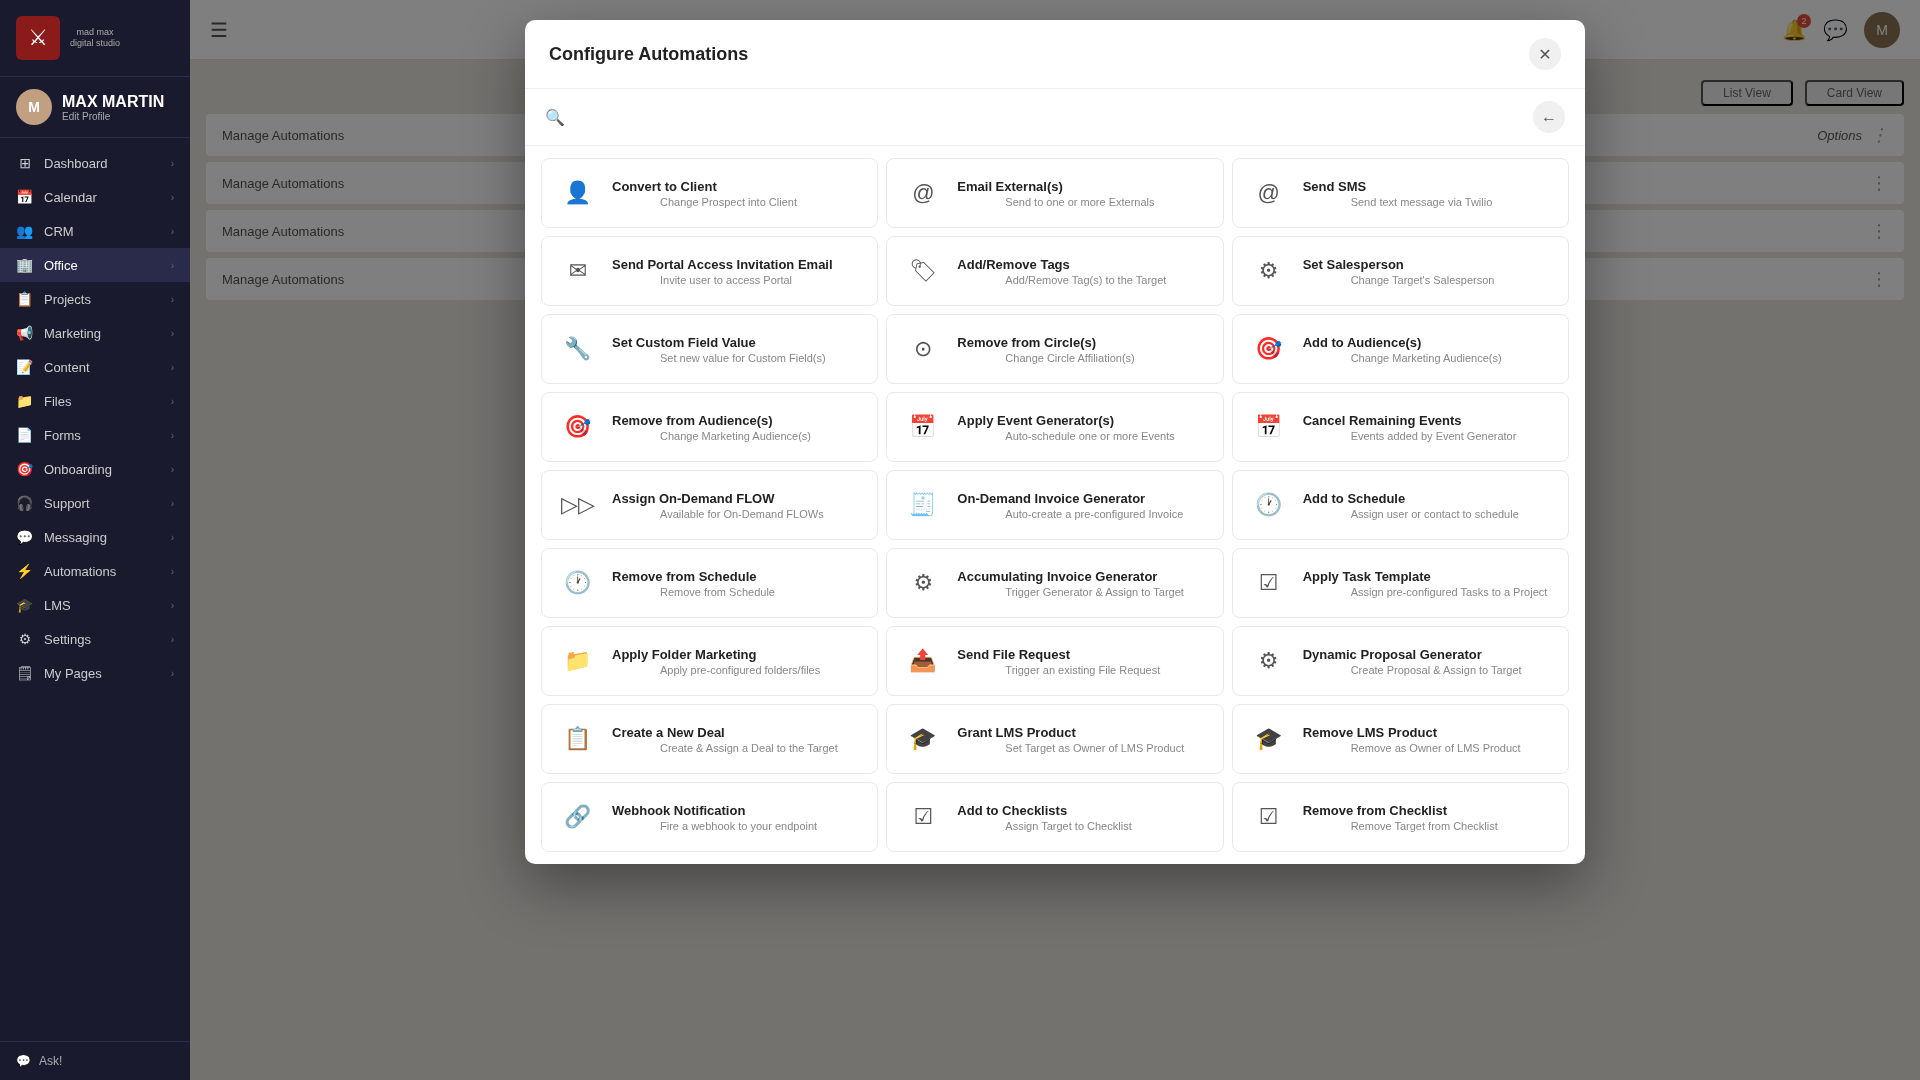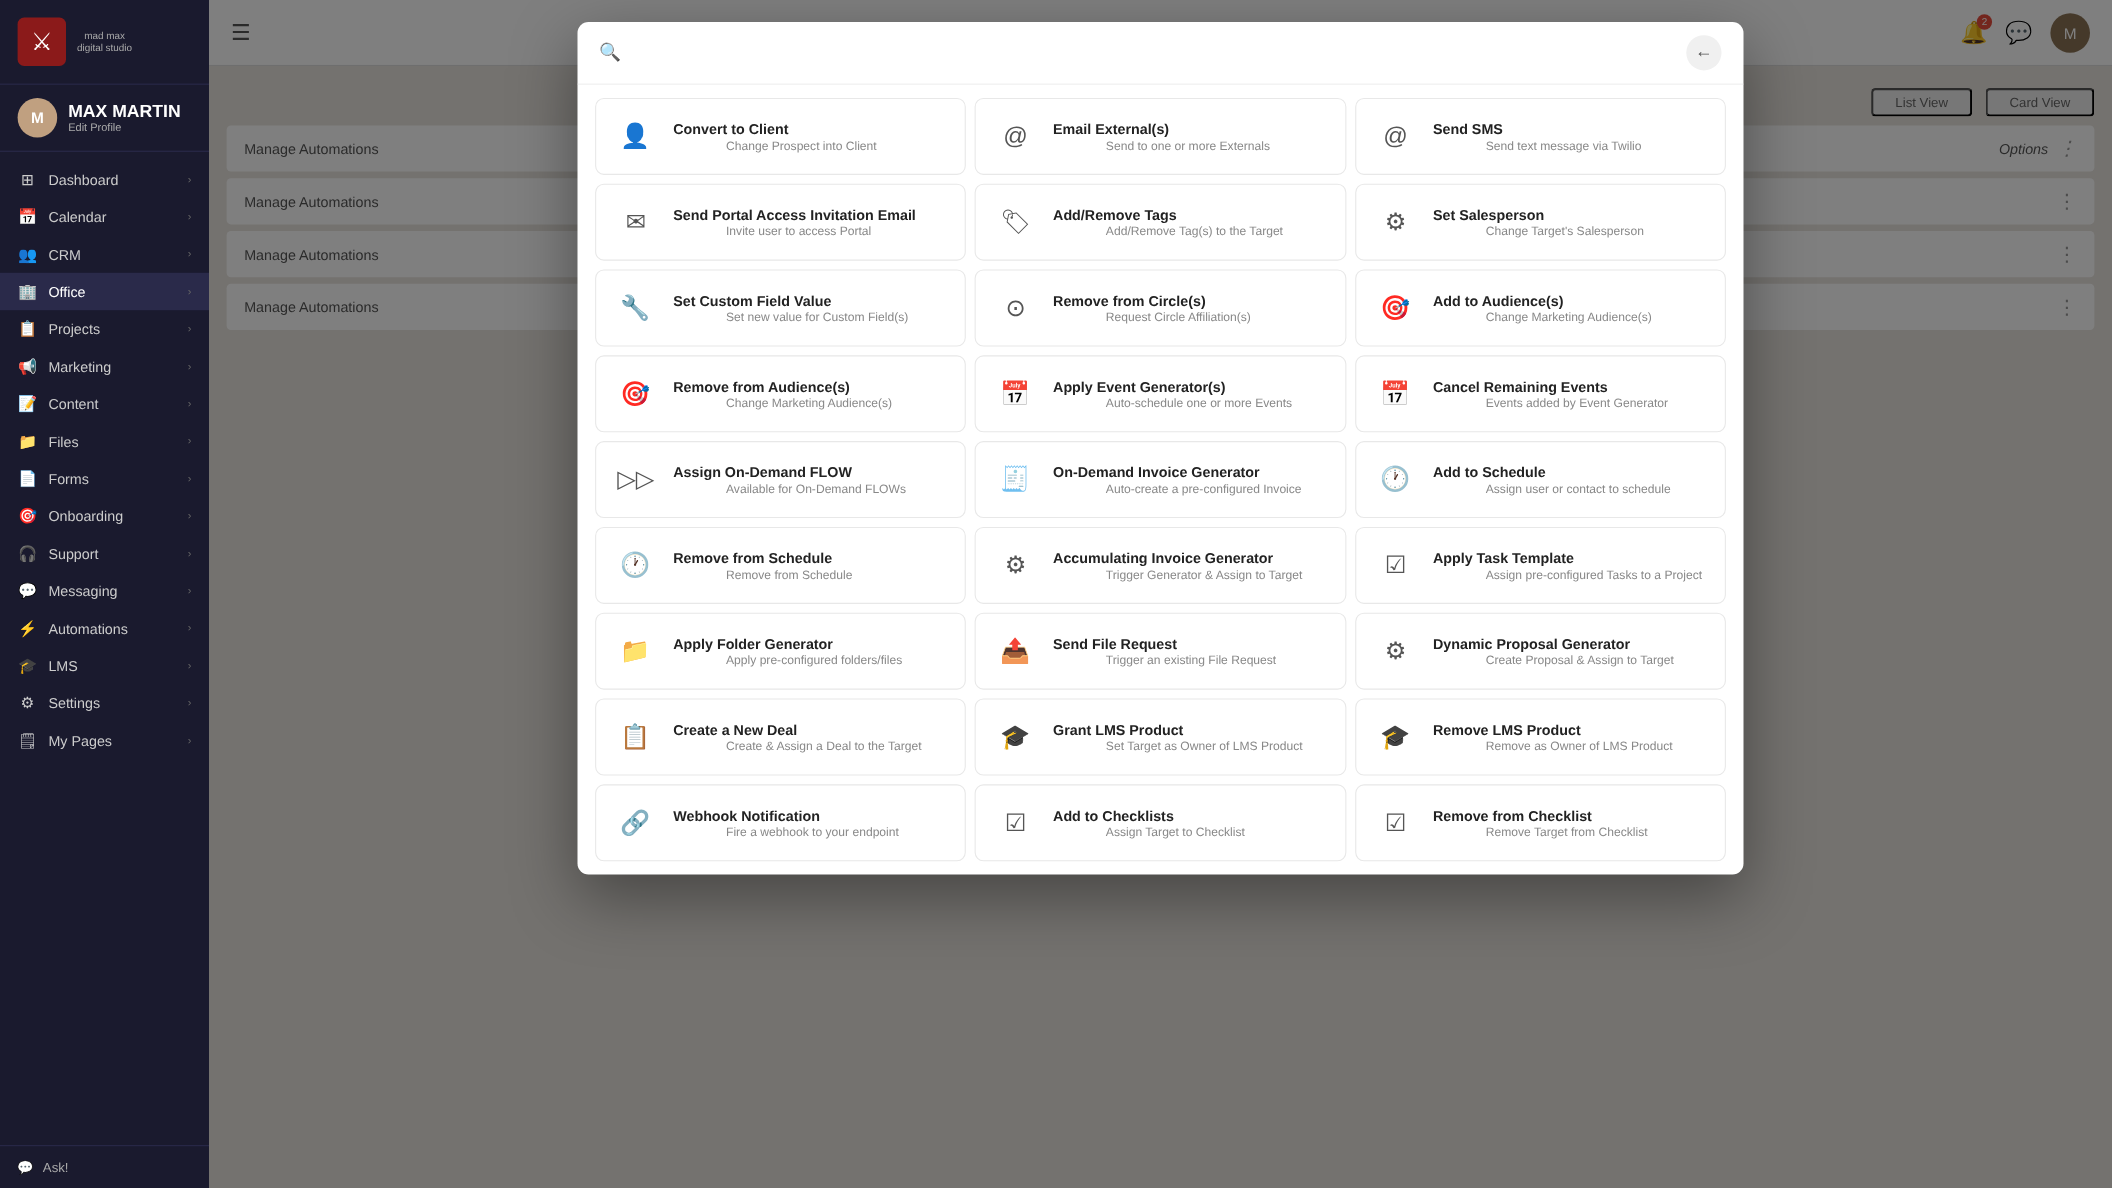--- a/index.html
+++ b/index.html
@@ -568,20 +568,24 @@
       </div>
       <div class="bg-row">
         <span>Manage Automations</span>
         <span class="options-btn">⋮</span>
       </div>
     </div>
 
     <div class="modal-overlay">
       <div class="modal">
 
+        <div class="modal-header">
+          <span class="modal-title">Configure Automations</span>
+          <button class="modal-close">✕</button>
+        </div>
 
         <div class="modal-search">
           <span class="search-icon-wrap">🔍</span>
           <input class="search-input" type="text" placeholder="" style="">
           <button class="back-btn">←</button>
         </div>
 
         <div class="automations-grid" id="automations-grid">
         <div class="automation-card">
               <div class="automation-card-icon">👤</div>
@@ -629,21 +633,21 @@
               <div class="automation-card-icon">🔧</div>
               <div class="automation-card-text">
                 <div class="automation-card-title">Set Custom Field Value</div>
                 <div class="automation-card-desc">Set new value for Custom Field(s)</div>
               </div>
             </div>
             <div class="automation-card">
               <div class="automation-card-icon">⊙</div>
               <div class="automation-card-text">
                 <div class="automation-card-title">Remove from Circle(s)</div>
-                <div class="automation-card-desc">Request Circle Affiliation(s)</div>
+                <div class="automation-card-desc">Change Circle Affiliation(s)</div>
               </div>
             </div>
             <div class="automation-card">
               <div class="automation-card-icon">🎯</div>
               <div class="automation-card-text">
                 <div class="automation-card-title">Add to Audience(s)</div>
                 <div class="automation-card-desc">Change Marketing Audience(s)</div>
               </div>
             </div>
             <div class="automation-card">
@@ -705,21 +709,21 @@
             <div class="automation-card">
               <div class="automation-card-icon">☑</div>
               <div class="automation-card-text">
                 <div class="automation-card-title">Apply Task Template</div>
                 <div class="automation-card-desc">Assign pre-configured Tasks to a Project</div>
               </div>
             </div>
             <div class="automation-card">
               <div class="automation-card-icon">📁</div>
               <div class="automation-card-text">
-                <div class="automation-card-title">Apply Folder Generator</div>
+                <div class="automation-card-title">Apply Folder Marketing</div>
                 <div class="automation-card-desc">Apply pre-configured folders/files</div>
               </div>
             </div>
             <div class="automation-card">
               <div class="automation-card-icon">📤</div>
               <div class="automation-card-text">
                 <div class="automation-card-title">Send File Request</div>
                 <div class="automation-card-desc">Trigger an existing File Request</div>
               </div>
             </div>

